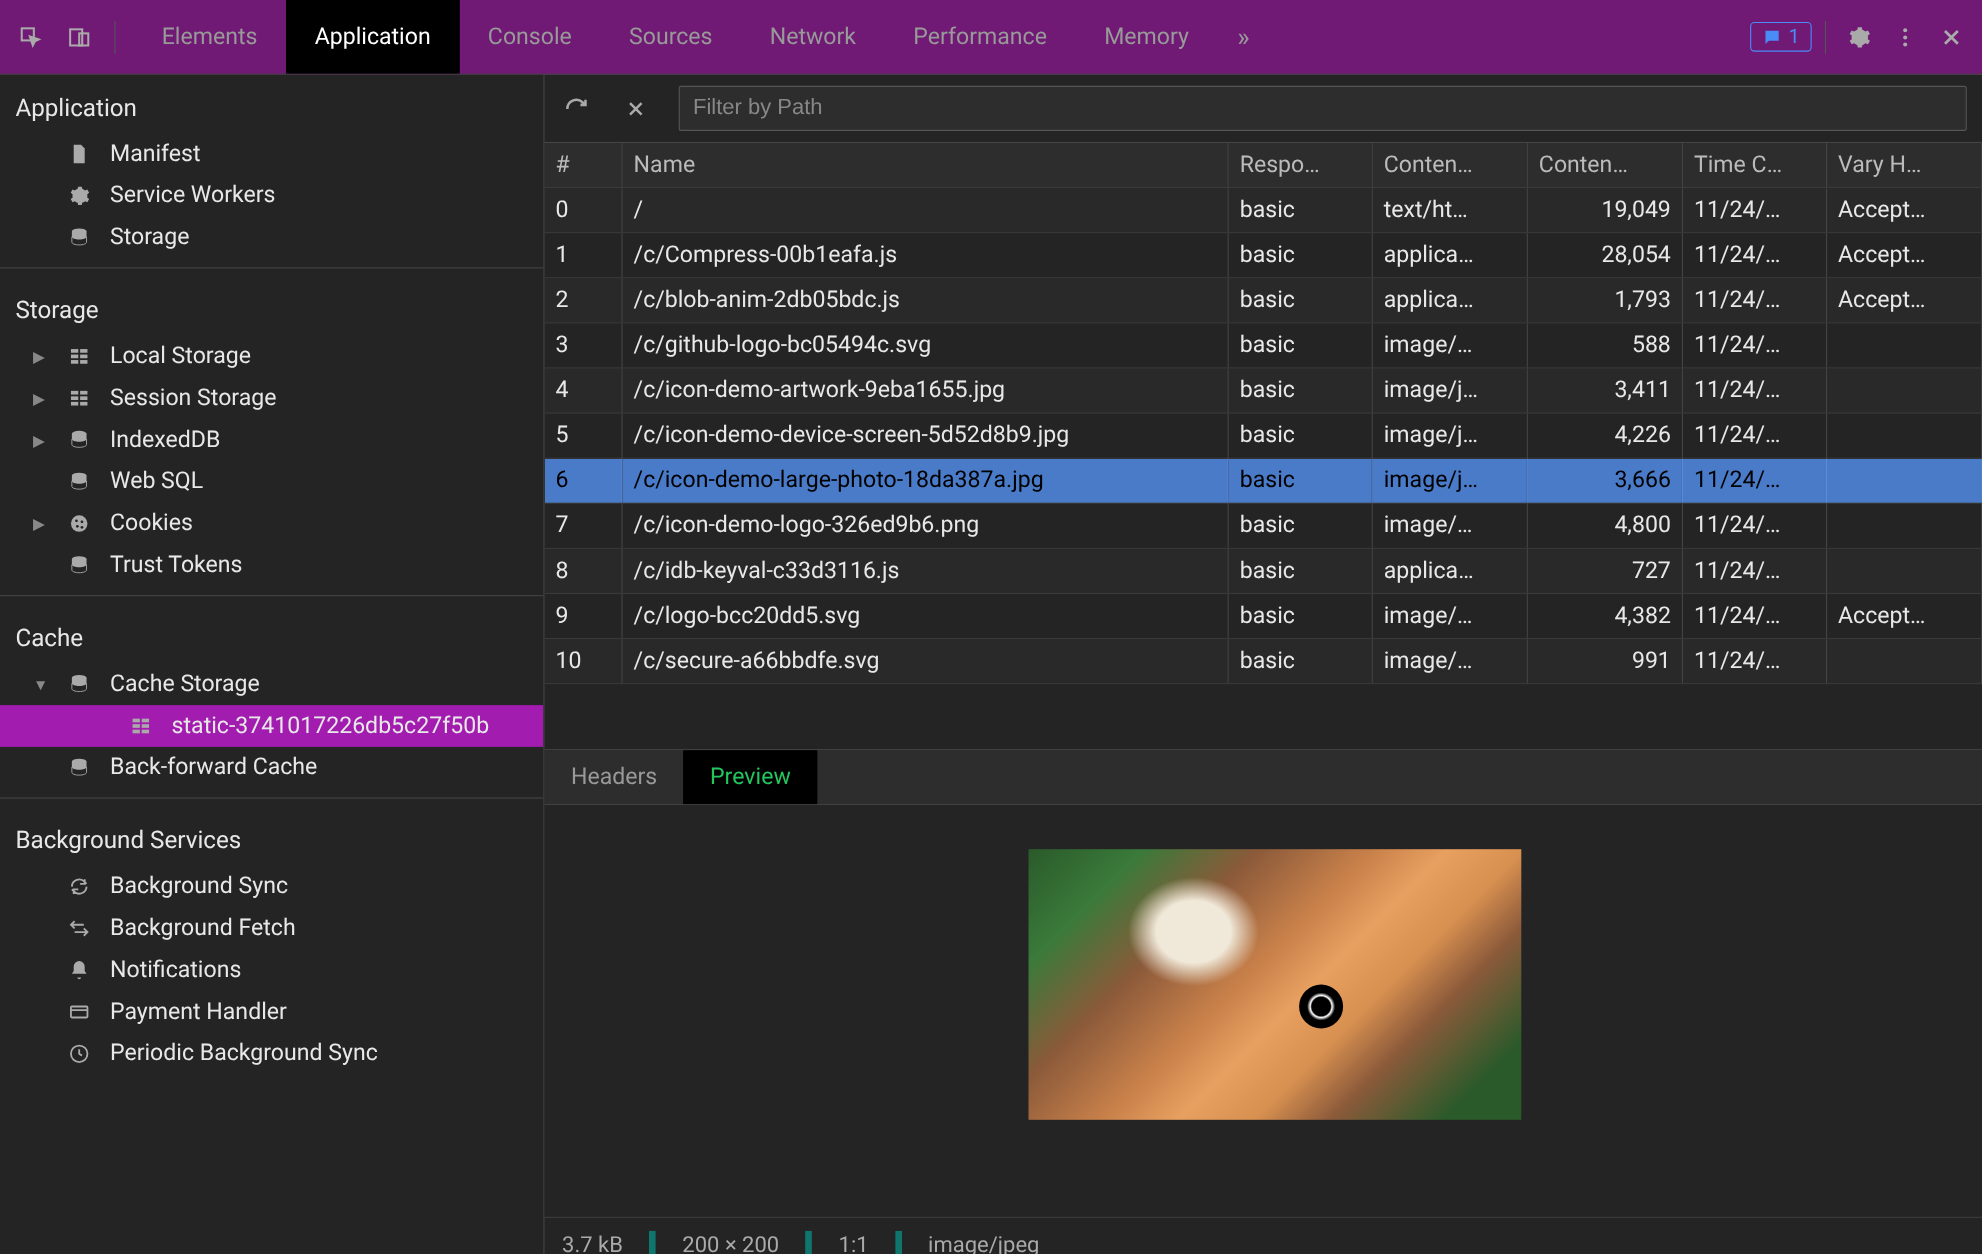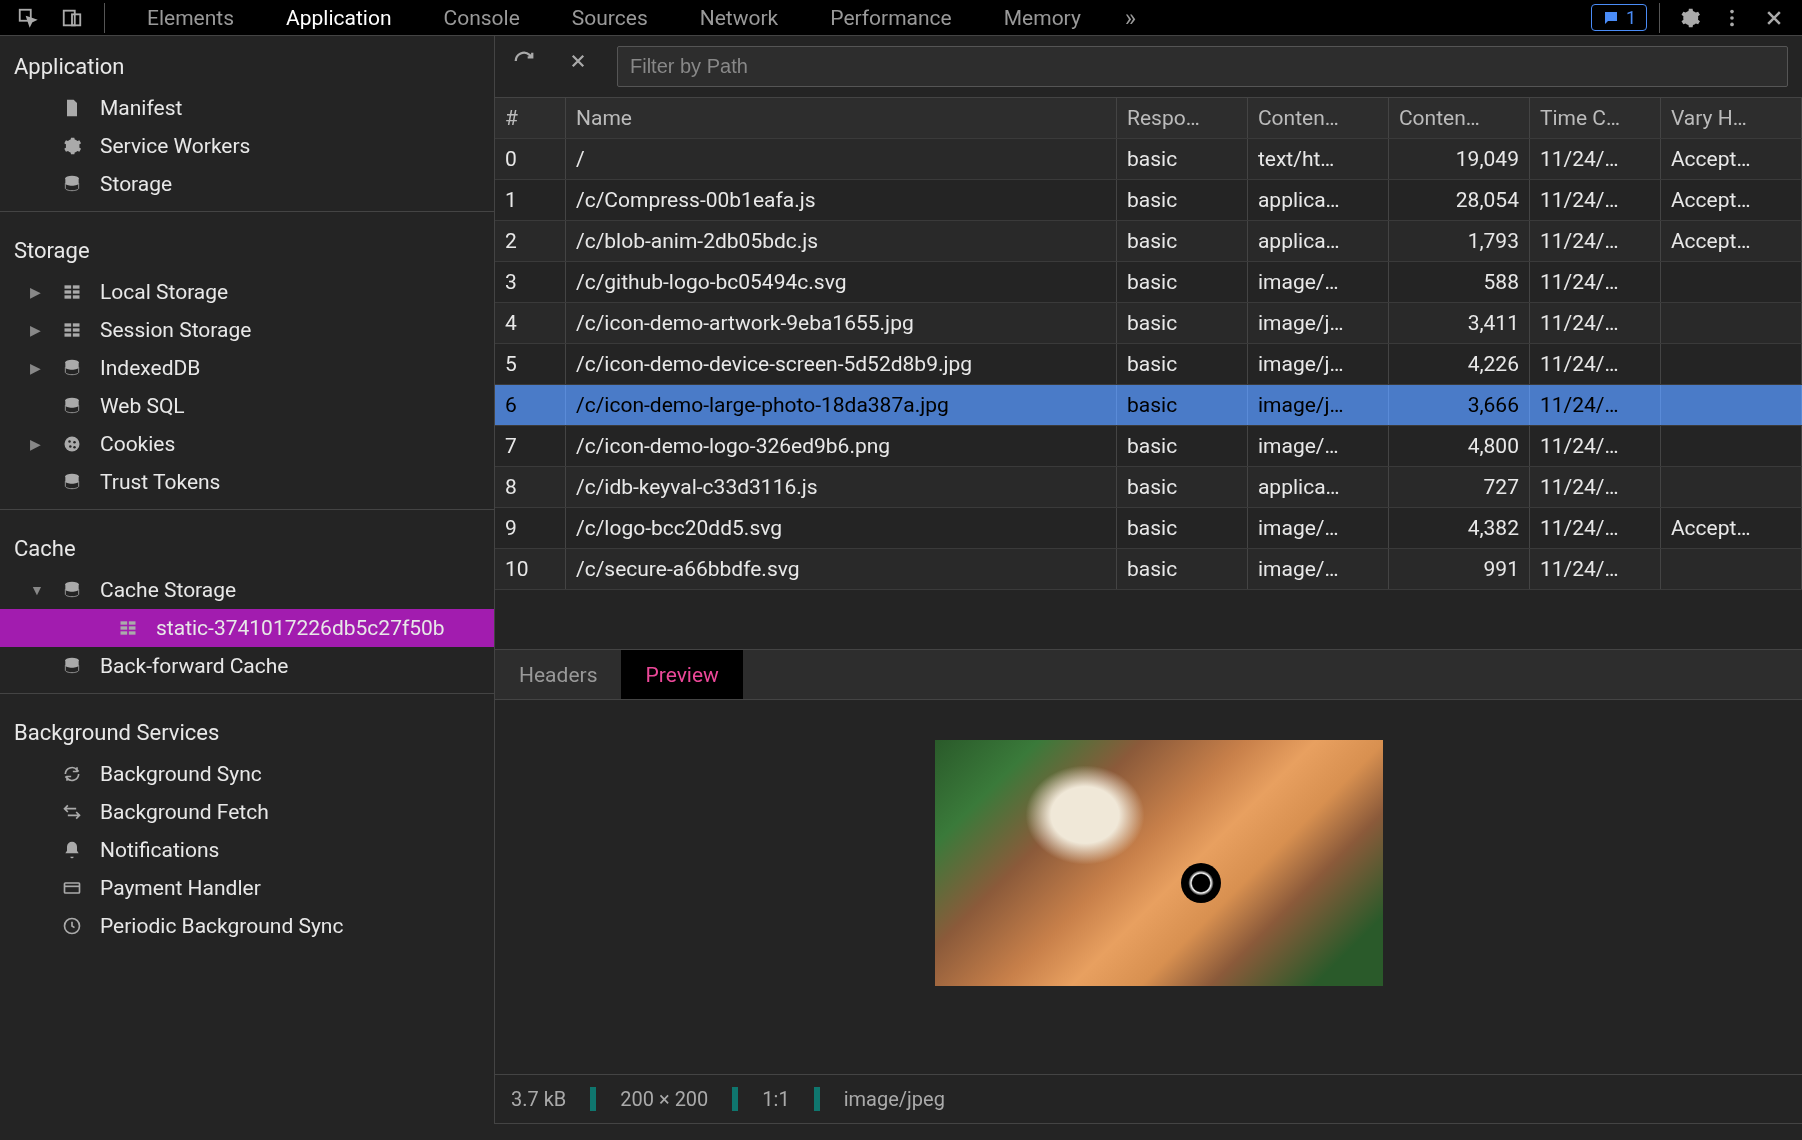--- a/index.html
+++ b/index.html
@@ -8,22 +8,22 @@
       background: #242424;
       color: #e8e8e8;
       font-size: 18px;
       overflow: hidden;
       width: 1802px;
       height: 1140px;
     }
     .toolbar {
       display: flex;
       align-items: center;
-      height: 36px;
-      background: #000000;
+      height: 68px;
+      background: #701a75;
       border-bottom: 1px solid #444;
     }
     .toolbar-left {
       display: flex;
       align-items: center;
       padding: 0 10px;
       gap: 8px;
     }
     .tool-icon {
       width: 36px;
@@ -131,21 +131,21 @@
       margin: 8px 0;
     }
     .content {
       flex: 1;
       display: flex;
       flex-direction: column;
       min-width: 0;
     }
     .filter-bar {
       display: flex;
-      align-items: flex-start;
+      align-items: center;
       padding: 10px 14px;
       gap: 24px;
       border-bottom: 1px solid #444;
     }
     .filter-icon {
       width: 30px;
       height: 30px;
       color: #aaa;
       cursor: pointer;
       display: flex;
@@ -209,21 +209,21 @@
     .detail-tab {
       padding: 0 24px;
       display: flex;
       align-items: center;
       color: #999;
       cursor: pointer;
       font-size: 21px;
     }
     .detail-tab.active {
       background: #000;
-      color: #ec4899;
+      color: #22c55e;
     }
     .preview-area {
       flex: 1;
       display: flex;
       align-items: flex-start;
       justify-content: flex-start;
       padding: 40px 0 0 440px;
       background: #242424;
       position: relative;
     }

